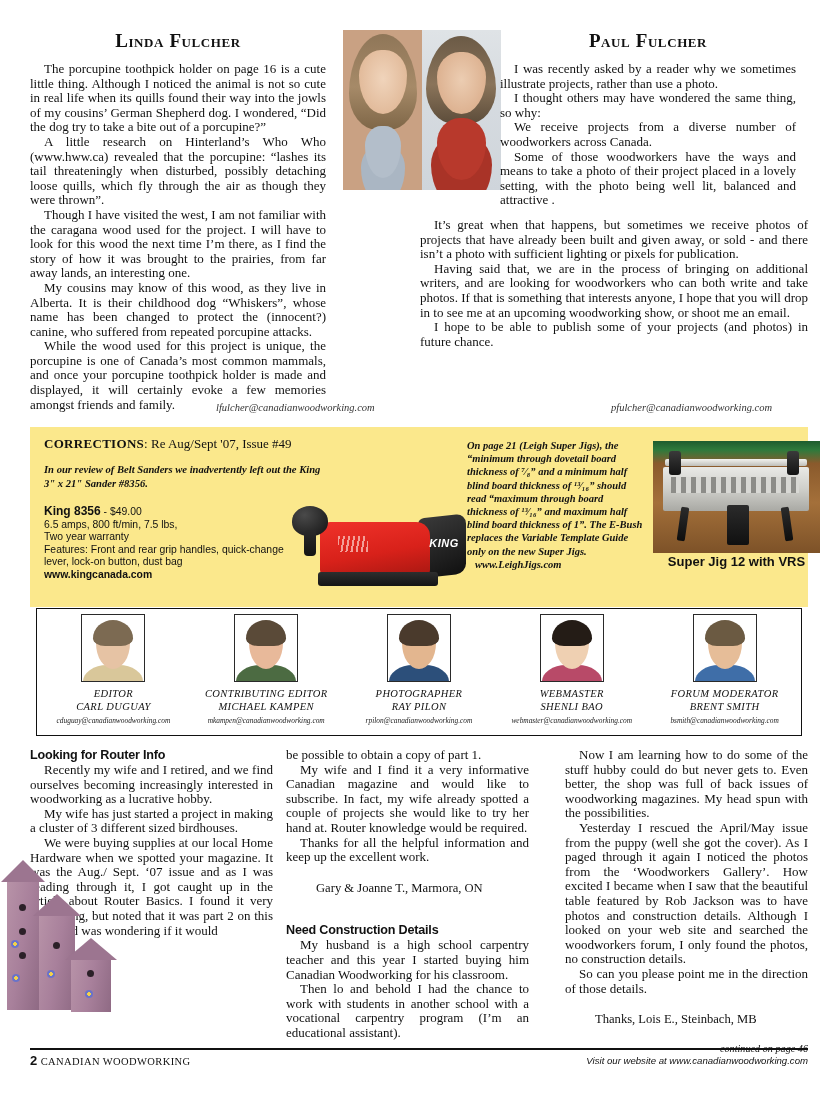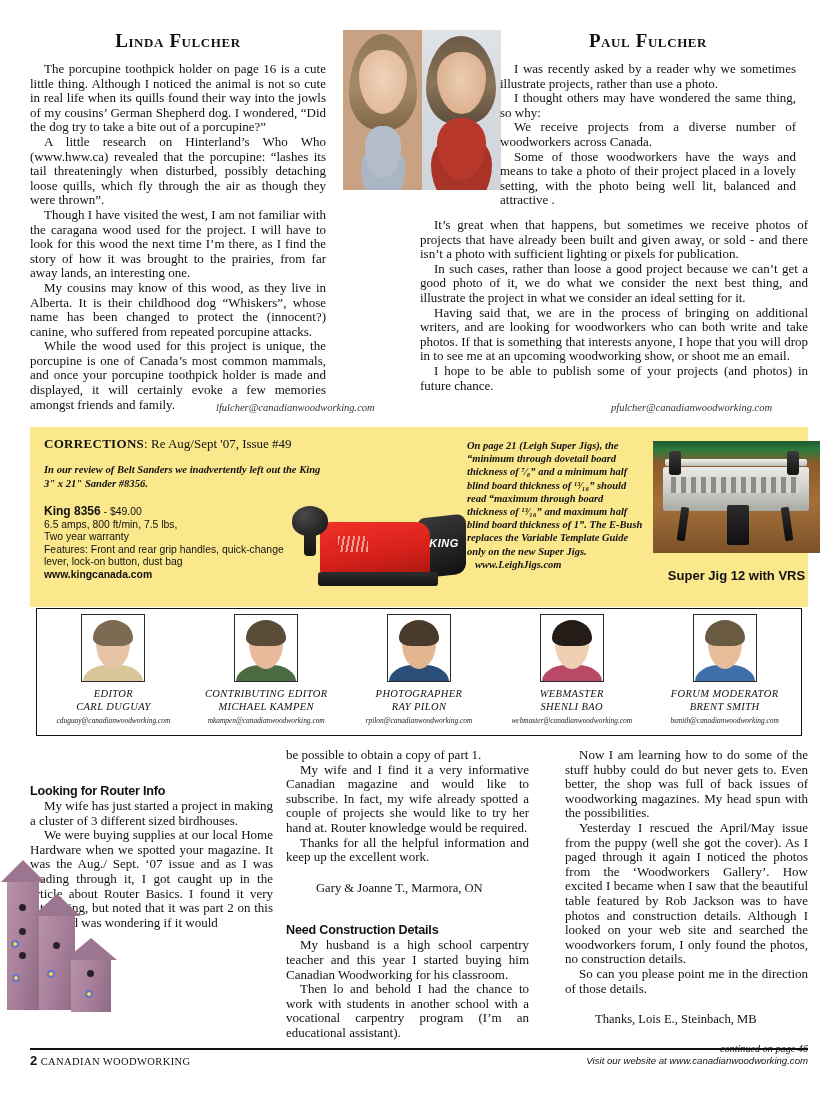--- a/index.html
+++ b/index.html
@@ -258,21 +258,21 @@
   .jig-leg-l { left: 26px; transform: rotate(8deg); }
   .jig-leg-r { left: 130px; transform: rotate(-8deg); }
   .jig-post {
     position: absolute; left: 74px; top: 64px;
     width: 22px; height: 40px;
     background: linear-gradient(180deg,#2b2b2b,#101010);
     border-radius: 2px;
   }
   .jig-label {
     position: absolute;
-    left: 623px; top: 141px;
+    left: 623px; top: 127px;
     width: 167px;
     text-align: center;
     font-family: "Liberation Sans", "DejaVu Sans", sans-serif;
     font-weight: bold;
     font-size: 13px;
   }
 
   
   .staff {
     position: absolute;
@@ -341,21 +341,21 @@
   }
 
   
   .letters {
     position: absolute;
     left: 30px; top: 748px;
     width: 778px;
     height: 290px;
   }
   .lcol { position: absolute; top: 0; width: 243px; }
-  .lcol1 { left: 0px; margin-top: 36px; }
+  .lcol1 { left: 0px; }
   .lcol2 { left: 256px; }
   .lcol3 { left: 535px; }
   .lhead {
     margin: 0 0 1px 0;
     font-family: "Liberation Sans", "DejaVu Sans", sans-serif;
     font-weight: bold;
     font-size: 12.6px;
     letter-spacing: -0.2px;
   }
   .wrap-bird {
@@ -457,21 +457,20 @@
       <div class="name-head">Paul Fulcher</div>
       <p class="body">I was recently asked by a reader why we sometimes illustrate projects, rather than use a photo.</p>
       <p class="body">I thought others may have wondered the same thing, so why:</p>
       <p class="body">We receive projects from a diverse number of woodworkers  across Canada.</p>
       <p class="body">Some of those woodworkers have the ways and means to take a photo of their project placed in a lovely setting, with the photo being well lit, balanced and attractive .</p>
     </div>
   </div>
 
   <div style="position:absolute;left:420px;top:218px;width:388px;">
     <p class="body">It’s great when that happens, but sometimes we receive photos of projects that have already been built and given away, or sold -  and there isn’t a  photo with sufficient lighting or pixels for publication.</p>
-    <p class="body">In such cases, rather than loose a good project because we can’t get a good photo of it, we do what we consider the next best thing, and illustrate the project in what we consider an ideal setting for it.</p>
     <p class="body">Having said that, we are in the process of bringing on additional writers, and are looking for woodworkers who can both write and take photos. If that is something that interests anyone, I hope that you will drop in to see me at an upcoming woodworking show, or shoot me an email.</p>
     <p class="body">I hope to be able to publish some of your projects (and photos) in future chance.</p>
   </div>
 
   <div class="signoff" style="left:216px;top:402px;font-style:italic;">lfulcher@canadianwoodworking.com</div>
   <div class="signoff" style="left:611px;top:402px;">pfulcher@canadianwoodworking.com</div>
 
   <div class="corrections">
 
     <div class="corr-title">
@@ -573,20 +572,21 @@
       <div class="staff-role">FORUM MODERATOR</div>
       <div class="staff-name">BRENT SMITH</div>
       <div class="staff-email">bsmith@canadianwoodworking.com</div>
     </div>
   </div>
 
   <div class="letters">
 
     <div class="lcol lcol1">
       <div class="lhead">Looking for Router Info</div>
+      <p class="body">Recently my wife and I retired, and we find ourselves becoming increasingly interested in woodworking as a lucrative hobby.</p>
       <p class="body">My wife has just started a project in making a cluster of 3 different sized birdhouses.</p>
       <div class="wrap-bird" style="float:left;width:0;height:42px;"></div>
       <div style="float:right;width:0;height:0;"></div>
       <p class="body" style="shape-outside:none;">We were buying supplies at our local Home Hardware when we spotted your magazine. It was the Aug./ Sept. ‘07 issue and as I was reading through it, I got caught up in the article about Router Basics. I found it very interesting, but noted that it was part 2 on this topic and was wondering if it would</p>
     </div>
 
     <div class="lcol lcol2">
       <p class="body noindent">be possible to obtain a copy of part 1.</p>
       <p class="body">My wife and I find it a very informative Canadian magazine and would like to subscribe. In fact, my wife already spotted a couple of projects she would like to try her hand at.  Router knowledge would be required.</p>
       <p class="body">Thanks for all the helpful information and keep up the excellent work.</p>

